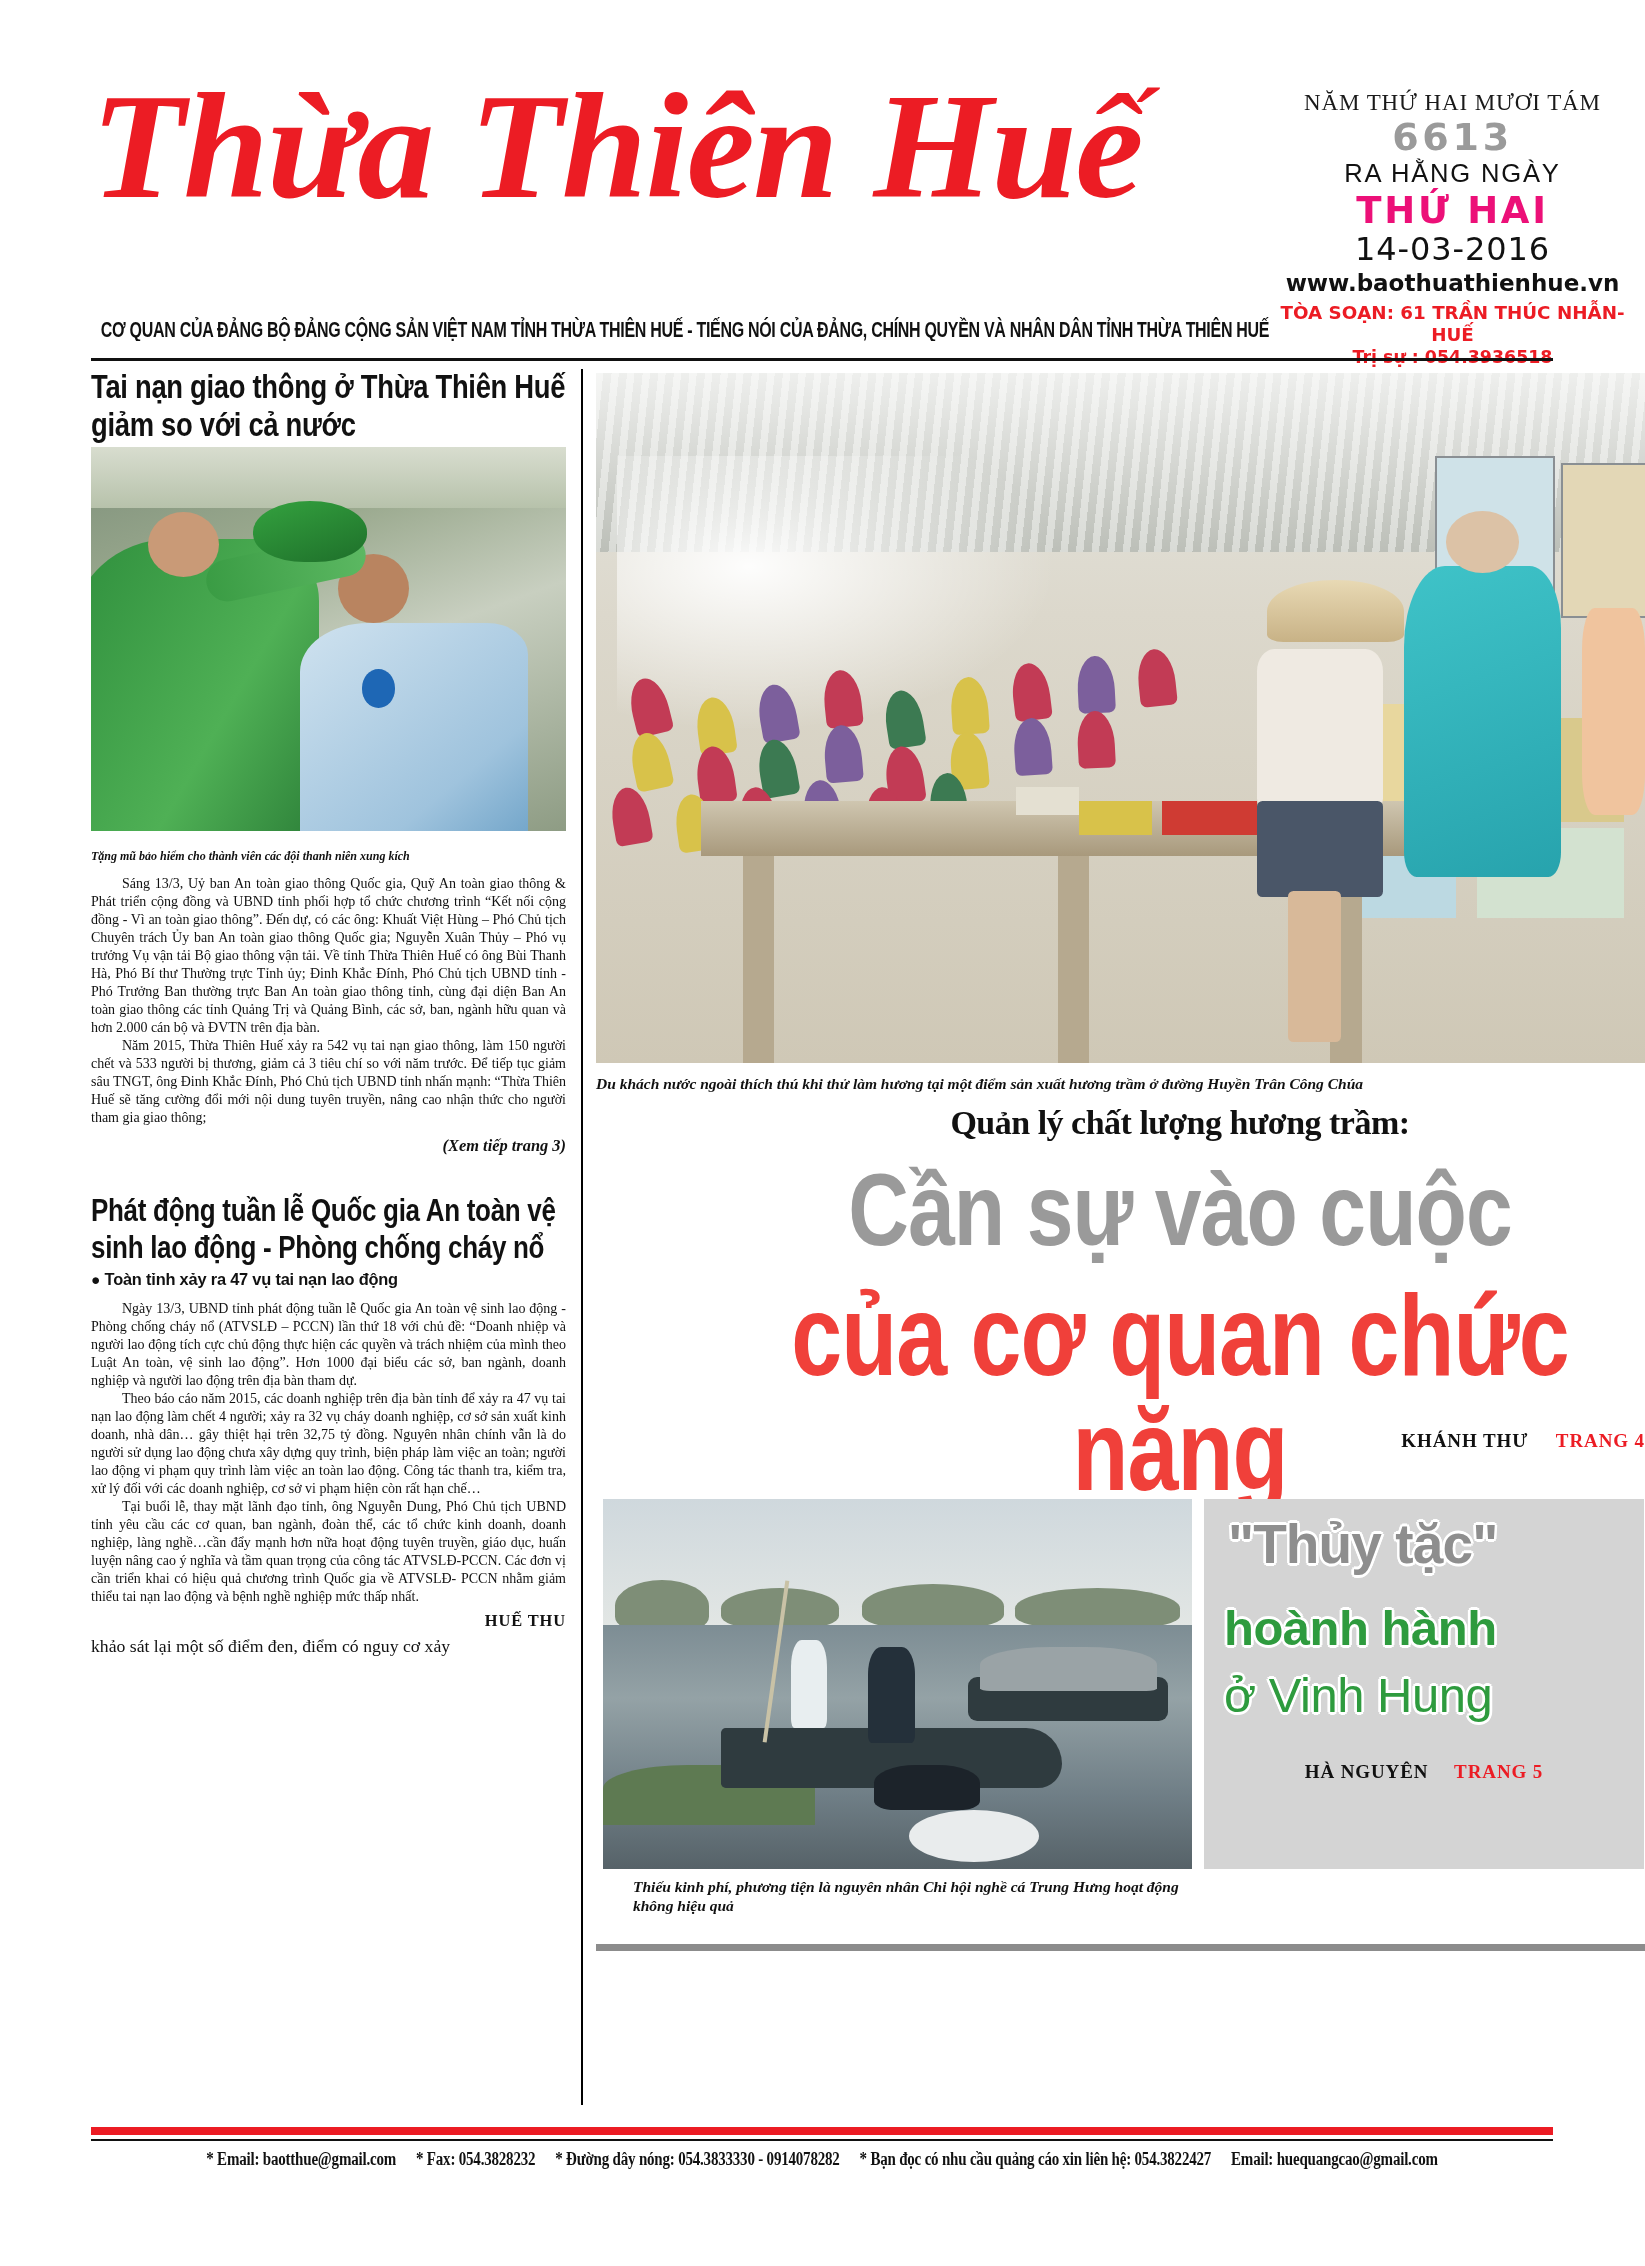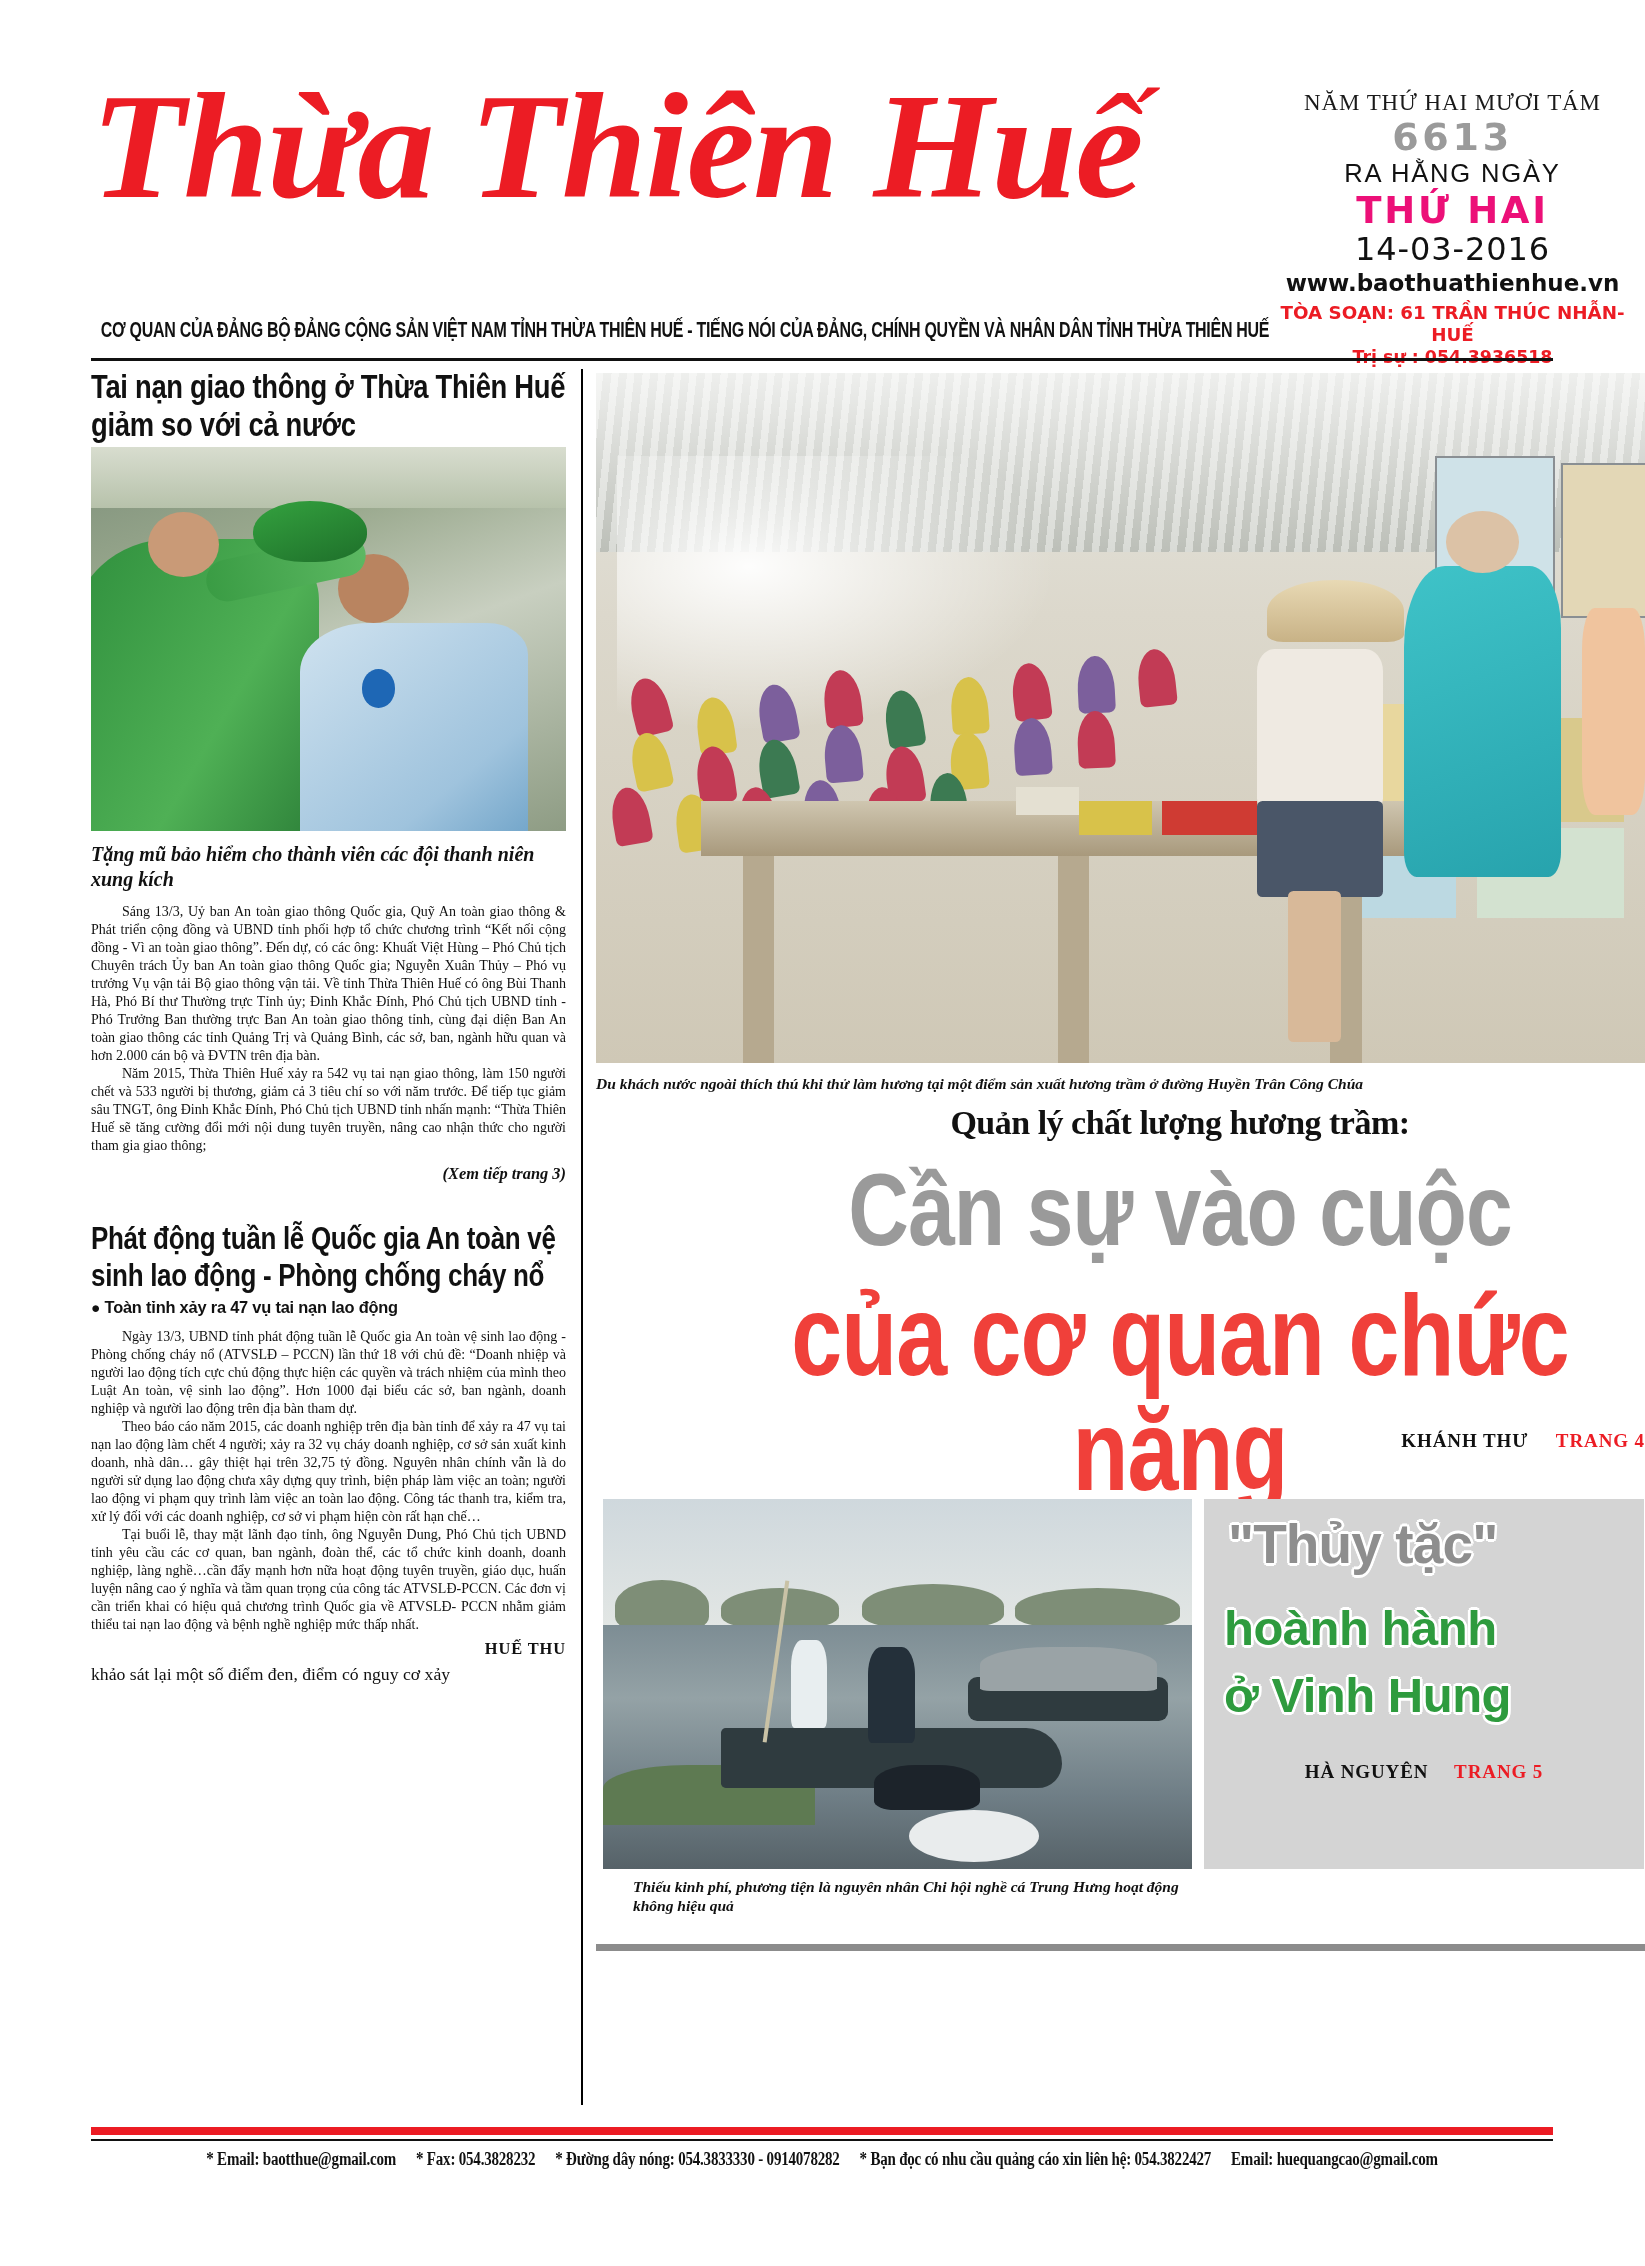--- a/index.html
+++ b/index.html
@@ -53,21 +53,21 @@
   .hl1{
     font-family:"Liberation Sans",sans-serif;font-weight:bold;
     font-size:27.4px;line-height:1.12;color:#111;
     transform:scaleY(1.22);transform-origin:left top;
     letter-spacing:-0.3px;
     margin-bottom:14.6px;
   }
   .photo1{width:475px;height:384px;margin-top:16.4px;position:relative;overflow:hidden;}
   .cap{
     font-family:"Liberation Serif",serif;font-style:italic;font-weight:bold;
-    font-size:20px;line-height:1.25;color:#111;margin-top:11px;
+    font-size:12px;line-height:1.25;color:#111;margin-top:18px;
   }
   .body{
     font-family:"Liberation Serif",serif;font-size:14px;line-height:1.285;
     text-align:justify;color:#111;margin-top:11px;
   }
   .body p{margin:0;text-indent:31px;}
   .seemore{
     font-family:"Liberation Serif",serif;font-style:italic;font-weight:bold;
     font-size:16.4px;text-align:right;margin-top:9px;
   }
@@ -147,21 +147,21 @@
   .tb-green1{
     position:absolute;left:20px;top:105px;
     font-family:"Liberation Sans",sans-serif;font-weight:bold;font-size:49px;
     color:#2e9b3e;line-height:1;letter-spacing:-0.5px;
     text-shadow:
       2.7px 0 0 #fff,-2.7px 0 0 #fff,0 2.7px 0 #fff,0 -2.7px 0 #fff,
       1.8px 1.8px 0 #fff,-1.8px 1.8px 0 #fff,1.8px -1.8px 0 #fff,-1.8px -1.8px 0 #fff;
   }
   .tb-green2{
     position:absolute;left:20px;top:172px;
-    font-family:"Liberation Sans",sans-serif;font-weight:bold;font-size:49px;
+    font-family:"Liberation Sans",sans-serif;font-weight:normal;font-size:49px;
     color:#2e9b3e;line-height:1;letter-spacing:-0.5px;
     text-shadow:
       2.7px 0 0 #fff,-2.7px 0 0 #fff,0 2.7px 0 #fff,0 -2.7px 0 #fff,
       1.8px 1.8px 0 #fff,-1.8px 1.8px 0 #fff,1.8px -1.8px 0 #fff,-1.8px -1.8px 0 #fff;
   }
   .tb-byline{
     position:absolute;left:0;top:262px;width:440px;text-align:center;
     font-family:"Liberation Serif",serif;font-weight:bold;font-size:19px;letter-spacing:0.9px;
   }
   .tb-byline .pg{color:#ec1c24;margin-left:20px;}

